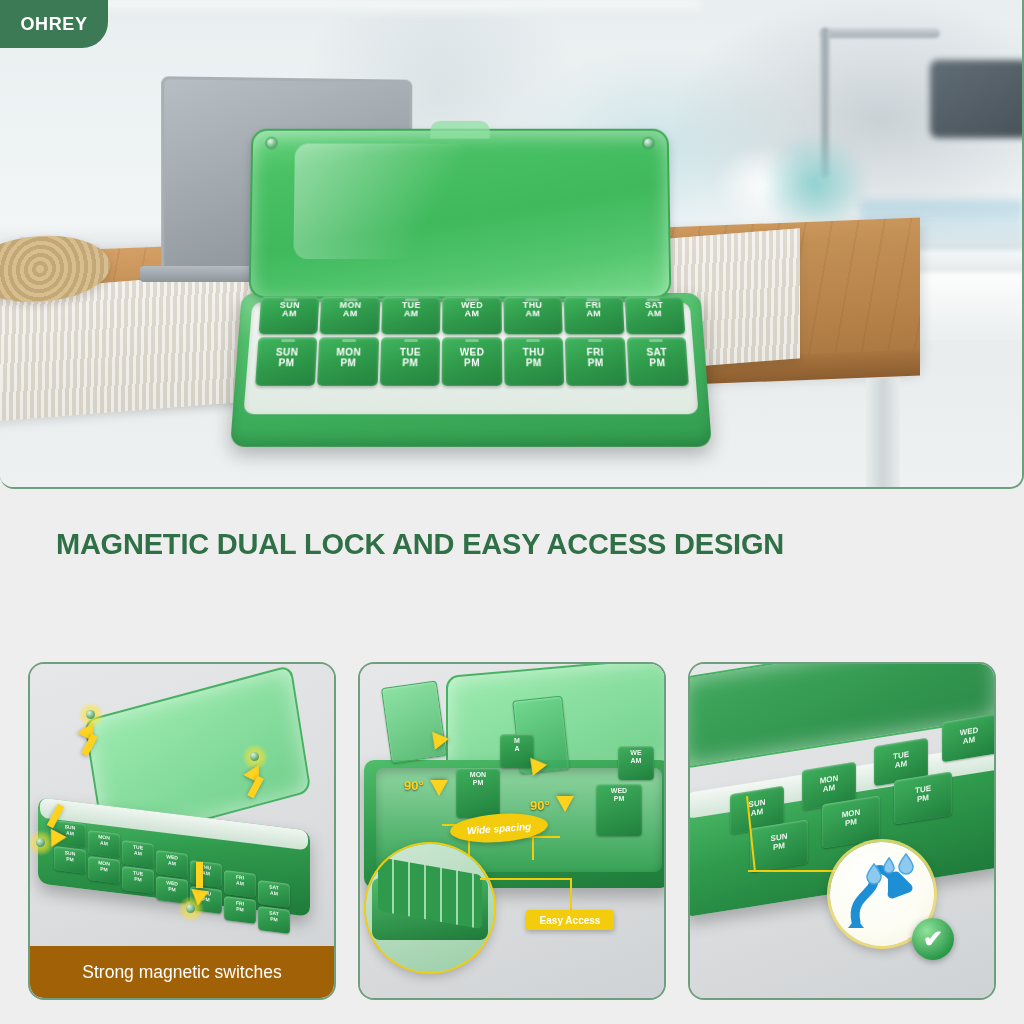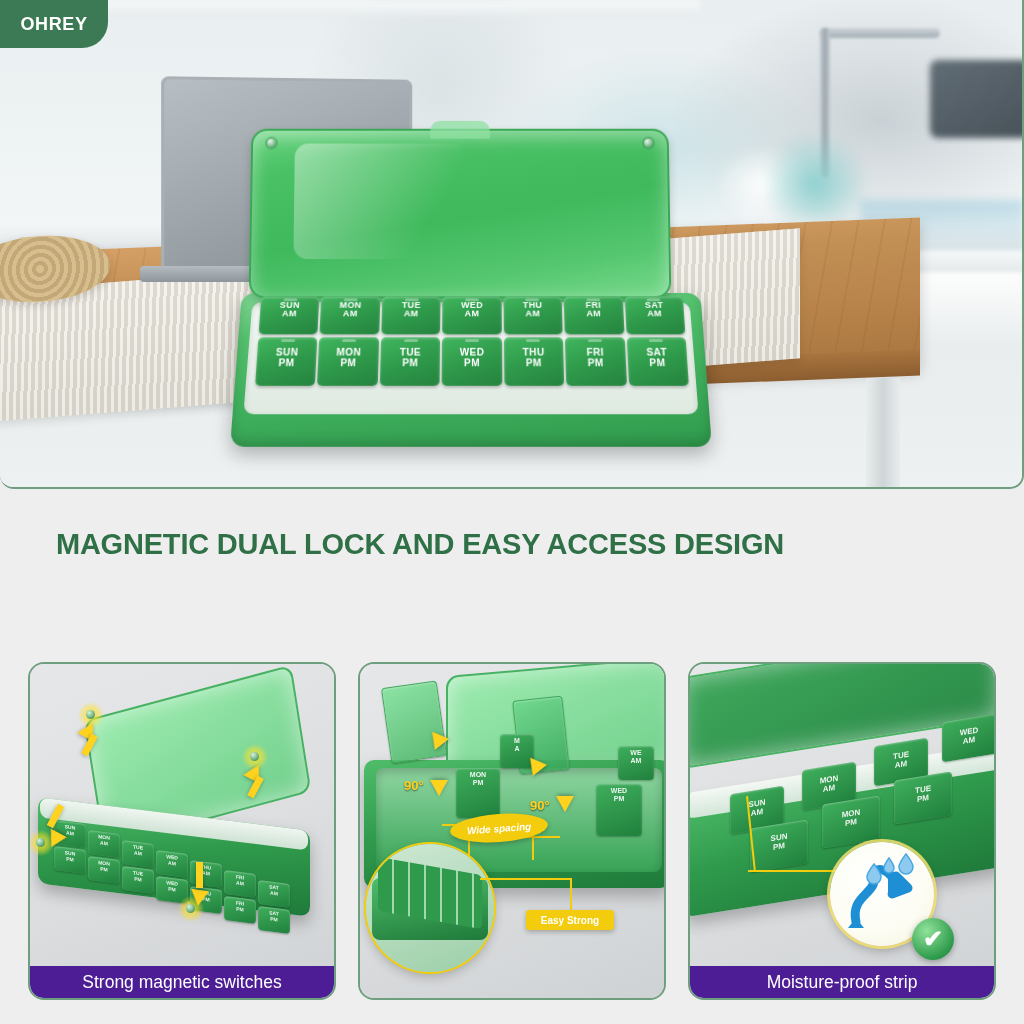--- a/index.html
+++ b/index.html
@@ -192,22 +192,22 @@
   .panels {
     position: absolute; left: 28px; top: 662px; width: 968px; height: 338px;
     display: flex; gap: 22px;
   }
   .panel {
     position: relative; flex: 1; border: 2px solid #6d9f7e; border-radius: 16px;
     background: #e2e3e5; overflow: hidden;
   }
   .panel-art { position: absolute; inset: 0; }
   .caption {
-    position: absolute; left: 0; bottom: 0; width: 100%; height: 32px;
-    background: #4c1d95; color: #fff;
+    position: absolute; left: 0; bottom: 0; width: 100%; height: 52px;
+    background: #a16207; color: #fff;
     display: flex; align-items: center; justify-content: center;
     font-size: 17.5px; border-radius: 0 0 13px 13px;
   }
 
   
   .art-bg {
     position: absolute; inset: 0;
     background: linear-gradient(160deg,#e6e7e9 0%, #dcdee0 55%, #cfd2d4 100%);
   }
   .box3d {
@@ -467,21 +467,21 @@
         <div class="inset-circle" style="left:6px; top:180px; width:128px; height:128px;">
           <div style="position:absolute; left:6px; top:34px; width:116px; height:62px;
                       background:linear-gradient(170deg,#4fbd6a,#1f7a3a); border-radius:8px;"></div>
           <div style="position:absolute; left:12px; top:22px; width:104px; height:54px;
                       background:repeating-linear-gradient(90deg,#2f9a4c 0 14px,#9fd9ae 14px 16px);
                       border-radius:5px; transform:skewY(10deg);"></div>
         </div>
 
         <div class="leader" style="left:120px; top:214px; width:92px; height:2px;"></div>
         <div class="leader" style="left:210px; top:214px; width:2px; height:34px;"></div>
-        <div class="badge-rect" style="left:166px; top:246px; width:88px; height:20px;">Easy Strong</div>
+        <div class="badge-rect" style="left:166px; top:246px; width:88px; height:20px;">Easy Access</div>
       </div>
     </div>
 
     <div class="panel">
       <div class="panel-art">
         <div class="art-bg"></div>
 
         <div class="lid3d" style="left:-10px; top:-12px; width:320px; height:92px; transform:skewY(-9deg);
                     background:linear-gradient(160deg,#3fa85c,#2a8a47);"></div>
 
@@ -510,17 +510,16 @@
             <path d="M26 76 L18 86 L34 86 Z" fill="#1e8fd4"></path>
             <g fill="#8ecaf0" stroke="#4aa8e0" stroke-width="1.5">
               <path d="M44 22 c0 0 -7 9 -7 13 a7 7 0 0 0 14 0 c0 -4 -7 -13 -7 -13 z"></path>
               <path d="M59 16 c0 0 -5 7 -5 10 a5 5 0 0 0 10 0 c0 -3 -5 -10 -5 -10 z"></path>
               <path d="M76 12 c0 0 -7 9 -7 13 a7 7 0 0 0 14 0 c0 -4 -7 -13 -7 -13 z"></path>
             </g>
           </svg>
         </div>
         <div class="check-badge" style="left:222px; top:254px;">✔</div>
       </div>
-      <div class="caption">Moisture-proof strip</div>
     </div>
 
   </div>
 </div>
 
 </body></html>

